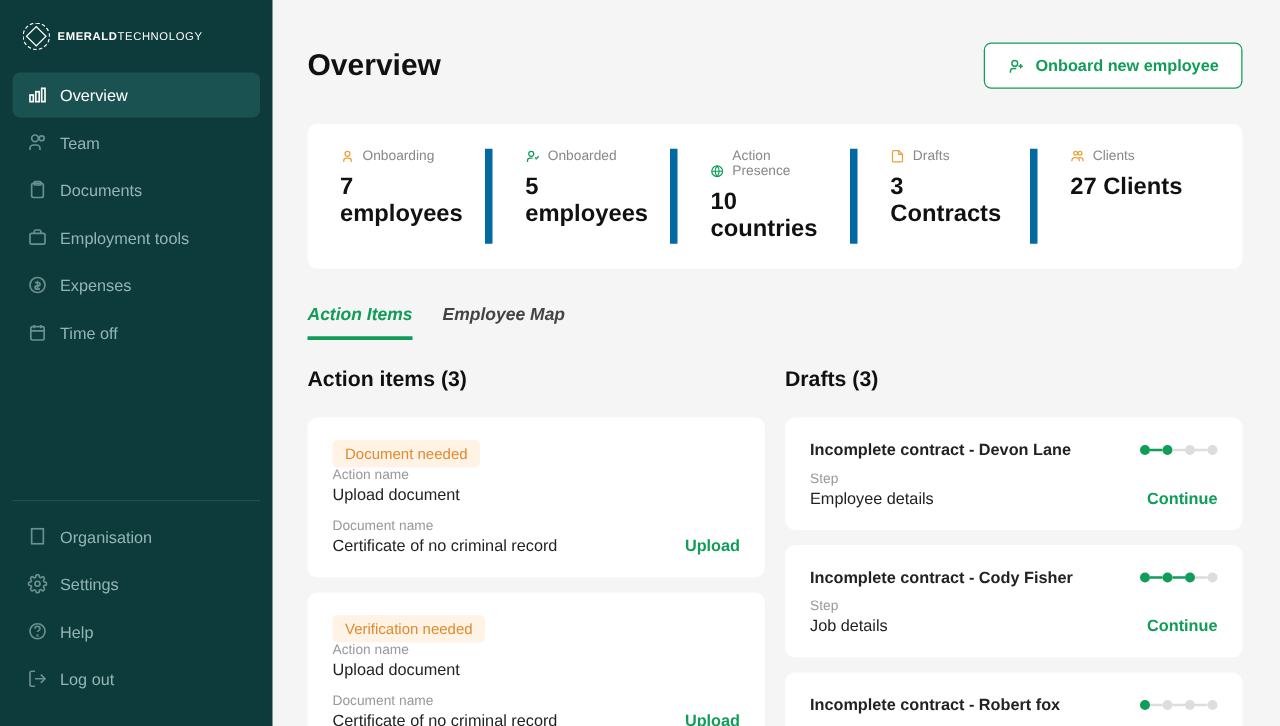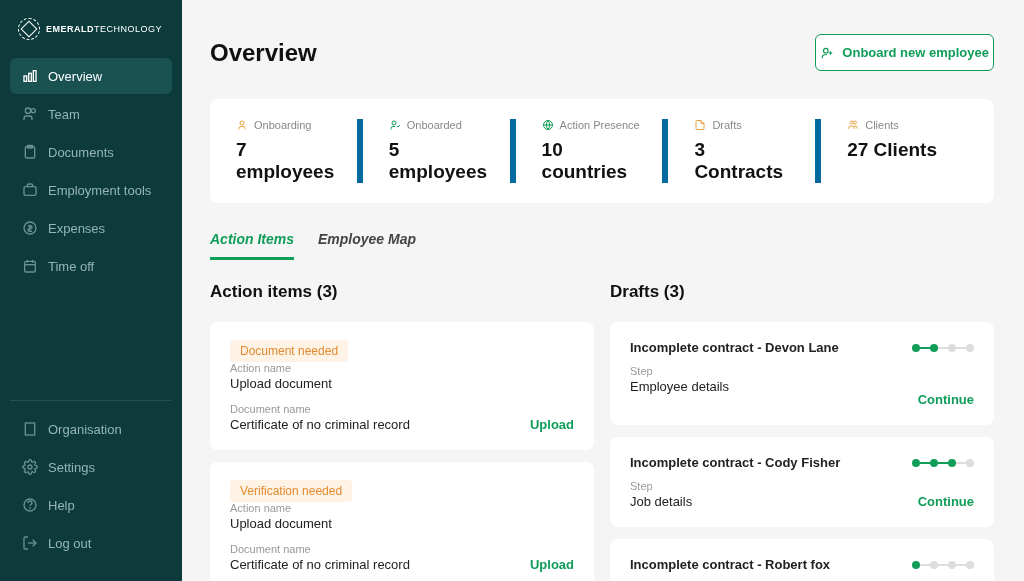--- a/index.html
+++ b/index.html
@@ -1,37 +1,37 @@
 <!DOCTYPE html>
 <html><head>
 <meta charset="utf-8">
 <style>
   * { box-sizing: border-box; margin: 0; padding: 0; }
   body { font-family: -apple-system, BlinkMacSystemFont, 'Segoe UI', sans-serif; background: #f5f5f5; width: 1024px; height: 581px; overflow: hidden; display: flex; }
   
-  .sidebar { width: 182px; background: #0d3b3b; height: 100%; padding: 18px 10px; display: flex; flex-direction: column; color: #94b5b5; font-size: 13px; }
+  .sidebar { width: 218px; background: #0d3b3b; height: 100%; padding: 18px 10px; display: flex; flex-direction: column; color: #94b5b5; font-size: 13px; }
   .logo { display: flex; align-items: center; gap: 6px; padding: 0 8px 18px; }
   .logo-icon { width: 22px; height: 22px; border: 1.5px dashed #fff; border-radius: 50%; position: relative; display: flex; align-items: center; justify-content: center; }
   .logo-icon::after { content: ''; width: 10px; height: 10px; border: 1.5px solid #fff; transform: rotate(45deg); }
   .logo-text { font-size: 9px; letter-spacing: 0.5px; color: #fff; font-weight: 300; }
   .logo-text b { font-weight: 600; }
   
   .nav { list-style: none; }
   .nav-item { display: flex; align-items: center; gap: 10px; padding: 10px 12px; border-radius: 6px; cursor: pointer; margin-bottom: 2px; }
   .nav-item.active { background: #1a5252; color: #fff; }
   .nav-item.active .nav-icon { color: #fff; }
   .nav-icon { width: 16px; height: 16px; color: #6b9090; flex-shrink: 0; }
   
   .sidebar-divider { border: none; border-top: 1px solid rgba(255,255,255,0.1); margin: 16px 0 10px; }
   .sidebar-bottom { margin-top: auto; }
   
   .main { flex: 1; padding: 34px 30px 0 28px; overflow: hidden; }
   .header { display: flex; justify-content: space-between; align-items: center; margin-bottom: 28px; }
   .page-title { font-size: 24px; font-weight: 700; color: #111; }
-  .onboard-btn { display: flex; align-items: center; gap: 8px; border: 1.5px solid #0f9d58; color: #0f9d58; background: #fff; border-radius: 6px; padding: 10px 4px; font-size: 13px; font-weight: 600; cursor: pointer; }
+  .onboard-btn { display: flex; align-items: center; gap: 8px; border: 1.5px solid #0f9d58; color: #0f9d58; background: #fff; border-radius: 6px; padding: 10px 18px; font-size: 13px; font-weight: 600; cursor: pointer; }
   .onboard-icon { width: 14px; height: 14px; }
   
   .stats { background: #fff; border-radius: 8px; padding: 20px 26px; display: flex; margin-bottom: 28px; }
   .stat { flex: 1; padding-right: 18px; }
   .stat + .stat { border-left: 6px solid #0369a1; padding-left: 26px; }
   .stat-label { display: flex; align-items: flex-end; gap: 6px; font-size: 11px; color: #888; margin-bottom: 8px; }
   .stat-icon { width: 12px; height: 12px; }
   .stat-value { font-size: 19px; font-weight: 700; color: #111; }
   
   .tabs { display: flex; gap: 24px; margin-bottom: 22px; font-style: italic; }
@@ -280,21 +280,21 @@
               <span class="dot done"></span>
               <span class="line"></span>
               <span class="dot"></span>
               <span class="line"></span>
               <span class="dot"></span>
           </span>
         </div>
         <div class="draft-bottom">
           <div>
             <div class="field-label">Step</div>
-            <div class="field-value" style="margin-bottom:13px">Employee details</div>
+            <div class="field-value" style="margin-bottom:0">Employee details</div>
           </div>
           <span class="link-action">Continue</span>
         </div>
       </div>
 
       <div class="draft-card">
         <div class="draft-top">
           <span class="draft-title">Incomplete contract - Cody Fisher</span>
           <span class="progress">
             <span class="dot done"></span>

